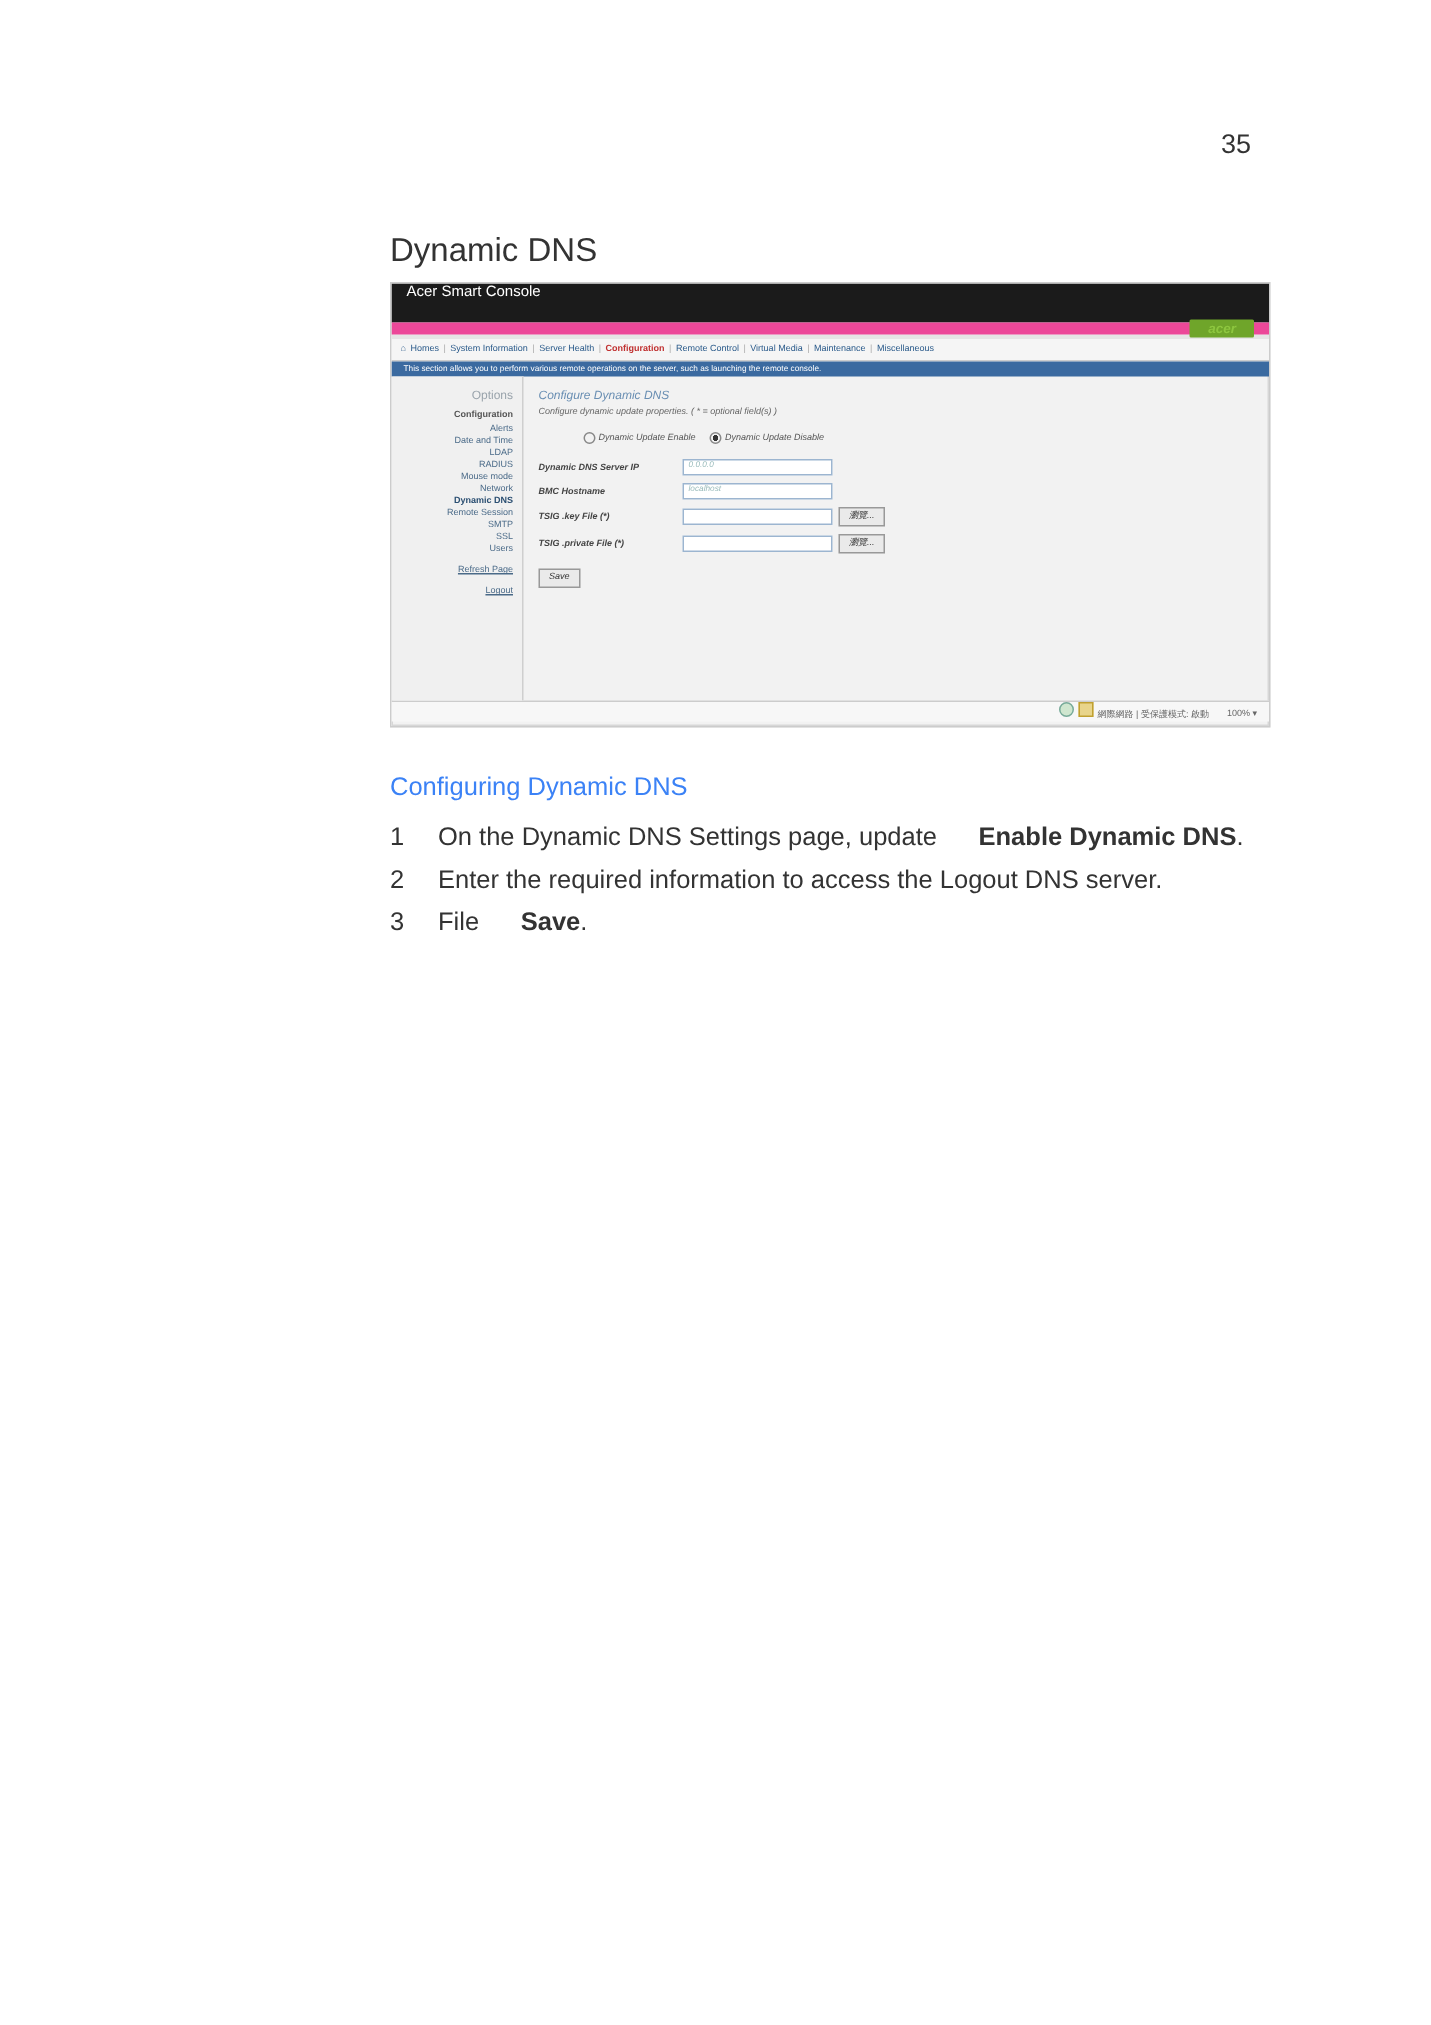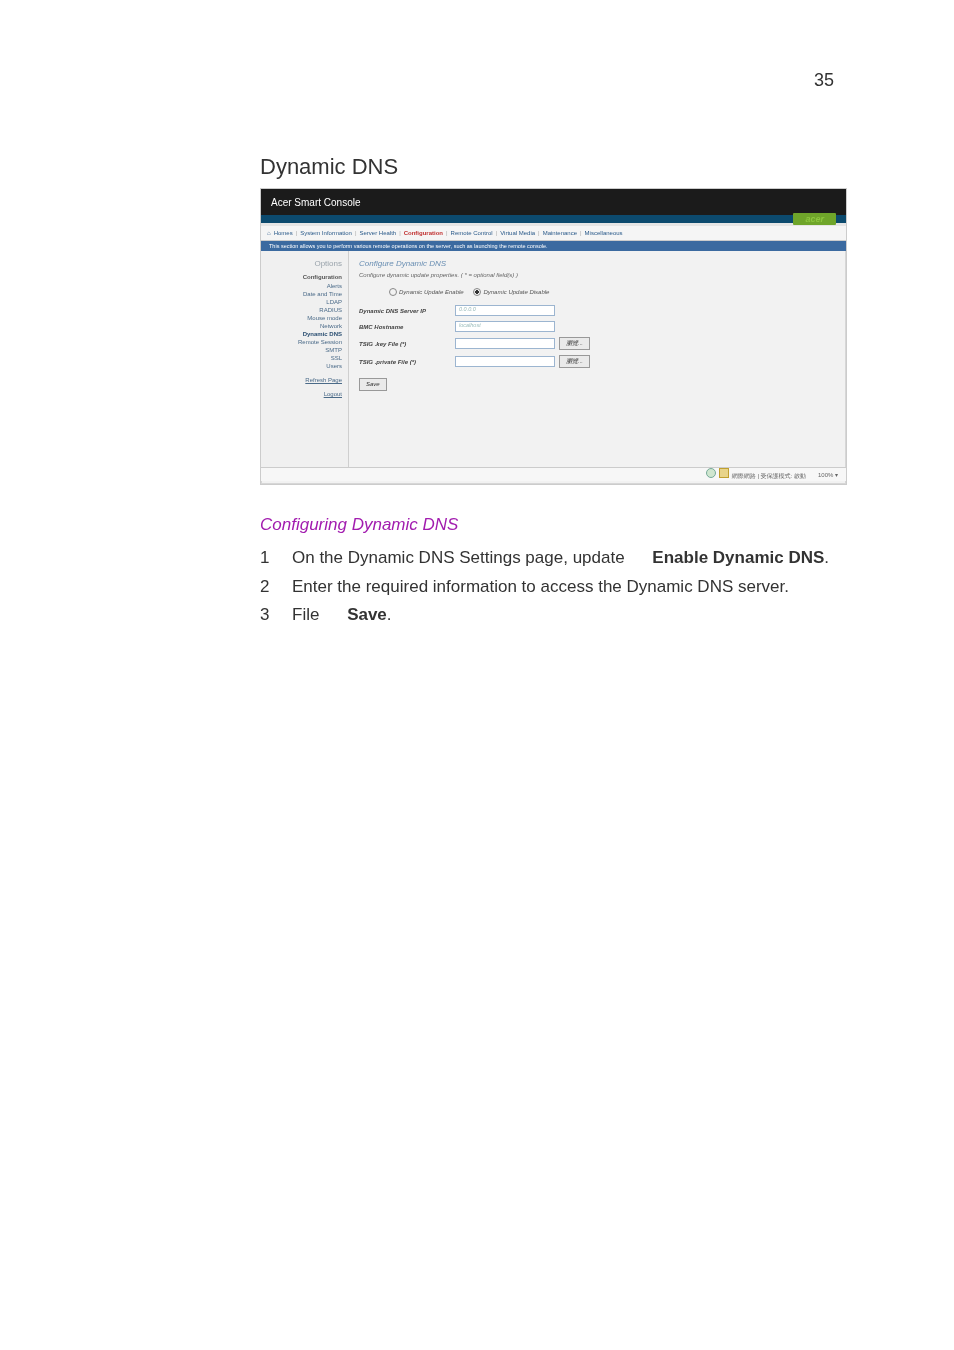--- a/index.html
+++ b/index.html
@@ -12,21 +12,21 @@
     }
     .page {
       width: 954px;
       height: 1350px;
       position: relative;
       box-sizing: border-box;
       padding: 70px 110px 0 260px;
     }
     .page-number {
       position: absolute;
-      top: 70px;
+      top: 86px;
       right: 120px;
       font-size: 18px;
       color: #333;
     }
     h2.section-title {
       font-size: 22px;
       font-weight: 400;
       color: #333;
       margin: 84px 0 8px 0;
     }
@@ -46,26 +46,26 @@
       overflow: hidden;
       box-shadow: 0 0 0 1px #d7d7d7 inset;
       margin-bottom: 30px;
     }
     .shot-titlebar {
       height: 26px;
       background: #1b1b1b;
       color: #fff;
       font-size: 10px;
       display: flex;
-      align-items: center;
+      align-items: flex-start;
       padding-left: 10px;
     }
     .shot-brandbar {
       height: 8px;
-      background: #0c4a6e;
+      background: #ec4899;
       position: relative;
     }
     .shot-brand {
       position: absolute;
       right: 10px;
       top: -2px;
       color: #8dc63f;
       font-size: 9px;
       font-style: italic;
       font-weight: bold;
@@ -152,23 +152,22 @@
       color: #666;
       padding-right: 8px;
       gap: 12px;
     }
     .shot-status .globe { width:8px;height:8px;border:1px solid #7a9;background:#cfe6cf;border-radius:50%;display:inline-block;margin-right:3px;}
     .shot-status .shield { width:8px;height:8px;background:#e8d48a;border:1px solid #c0a030;display:inline-block;margin-right:3px;}
 
     h3.sub {
       font-size: 17px;
       font-weight: 400;
-      color: #a21caf;
+      color: #3b82f6;
       margin: 4px 0 10px 0;
-      font-style: italic;
     }
     ol.steps {
       margin: 0;
       padding-left: 0;
       list-style: none;
       counter-reset: step;
     }
     ol.steps li {
       counter-increment: step;
       font-size: 17px;
@@ -277,16 +276,16 @@
     </div>
     <div class="shot-status">
       <span><span class="globe"></span><span class="shield"></span><span>網際網路 | 受保護模式: 啟動</span></span>
       <span><span>100%</span> ▾</span>
     </div>
   </div>
 
   <h3 class="sub">Configuring Dynamic DNS</h3>
   <ol class="steps">
     <li><span>On the Dynamic DNS Settings page, update </span><span class="b">Enable Dynamic DNS</span><span>.</span></li>
-    <li><span>Enter the required information to access the Dynamic DNS server.</span></li>
+    <li><span>Enter the required information to access the Logout DNS server.</span></li>
     <li><span>File </span><span class="b">Save</span><span>.</span></li>
   </ol>
 </div>
 
 </body></html>

